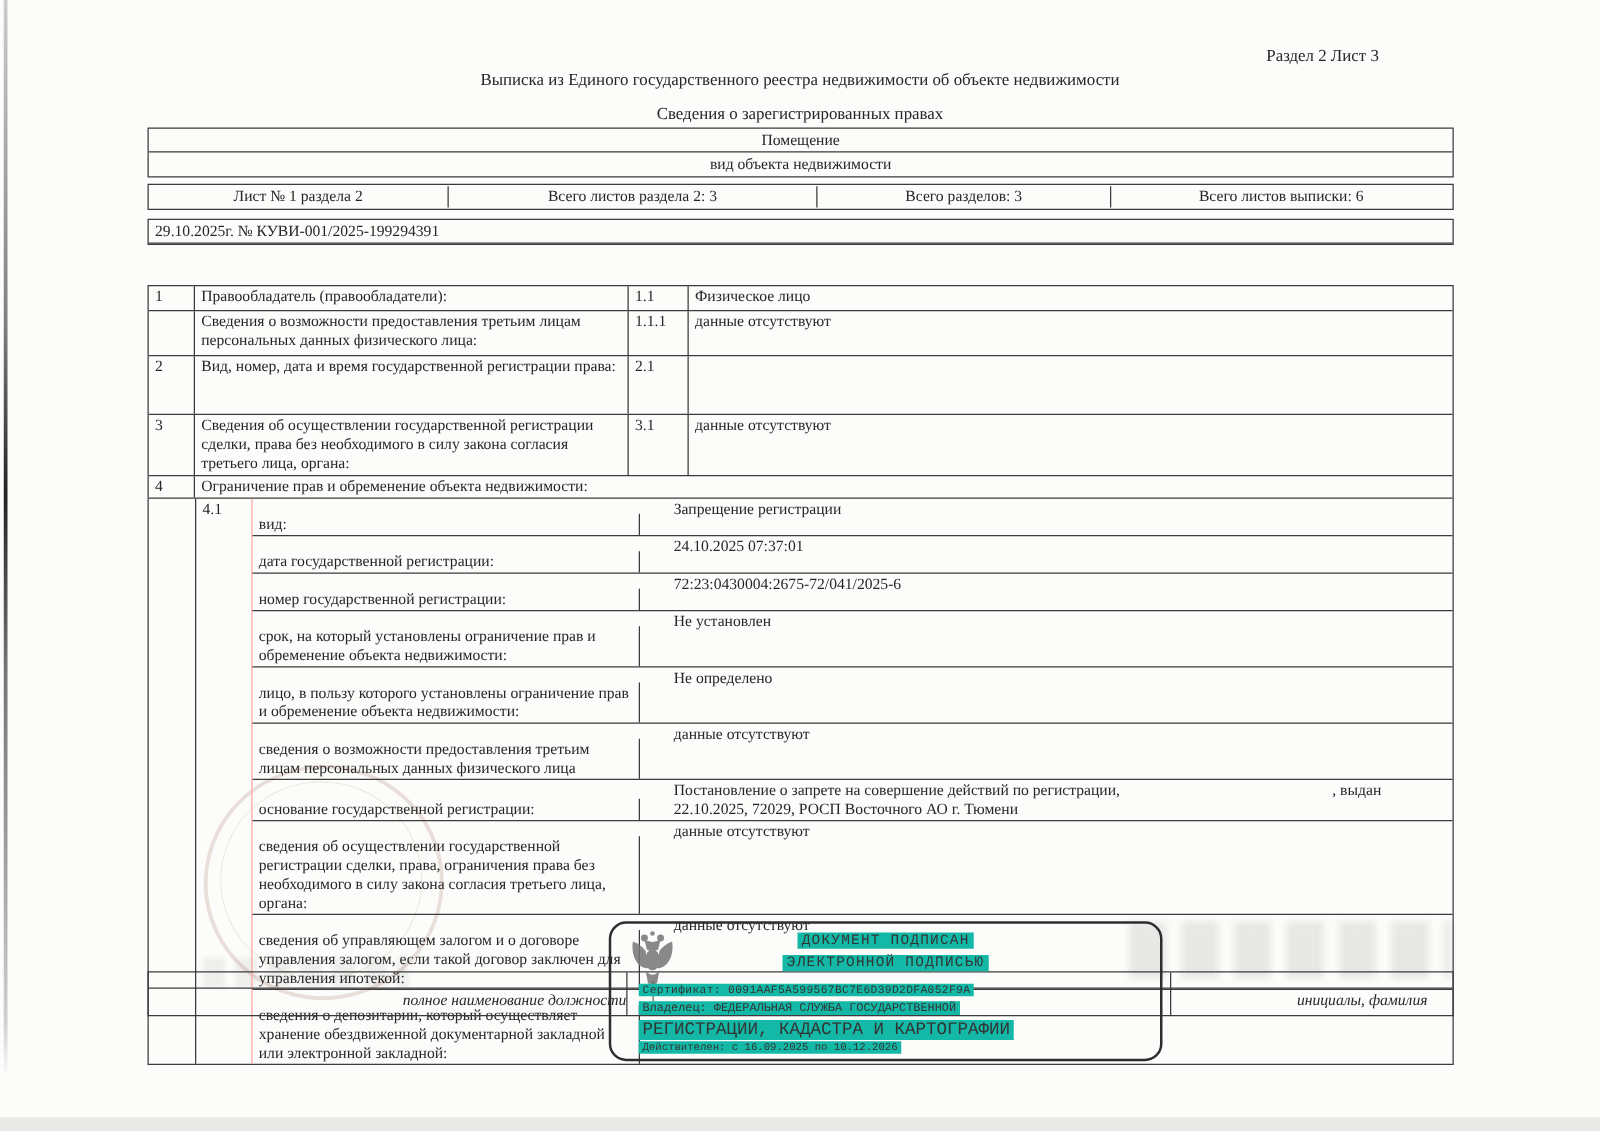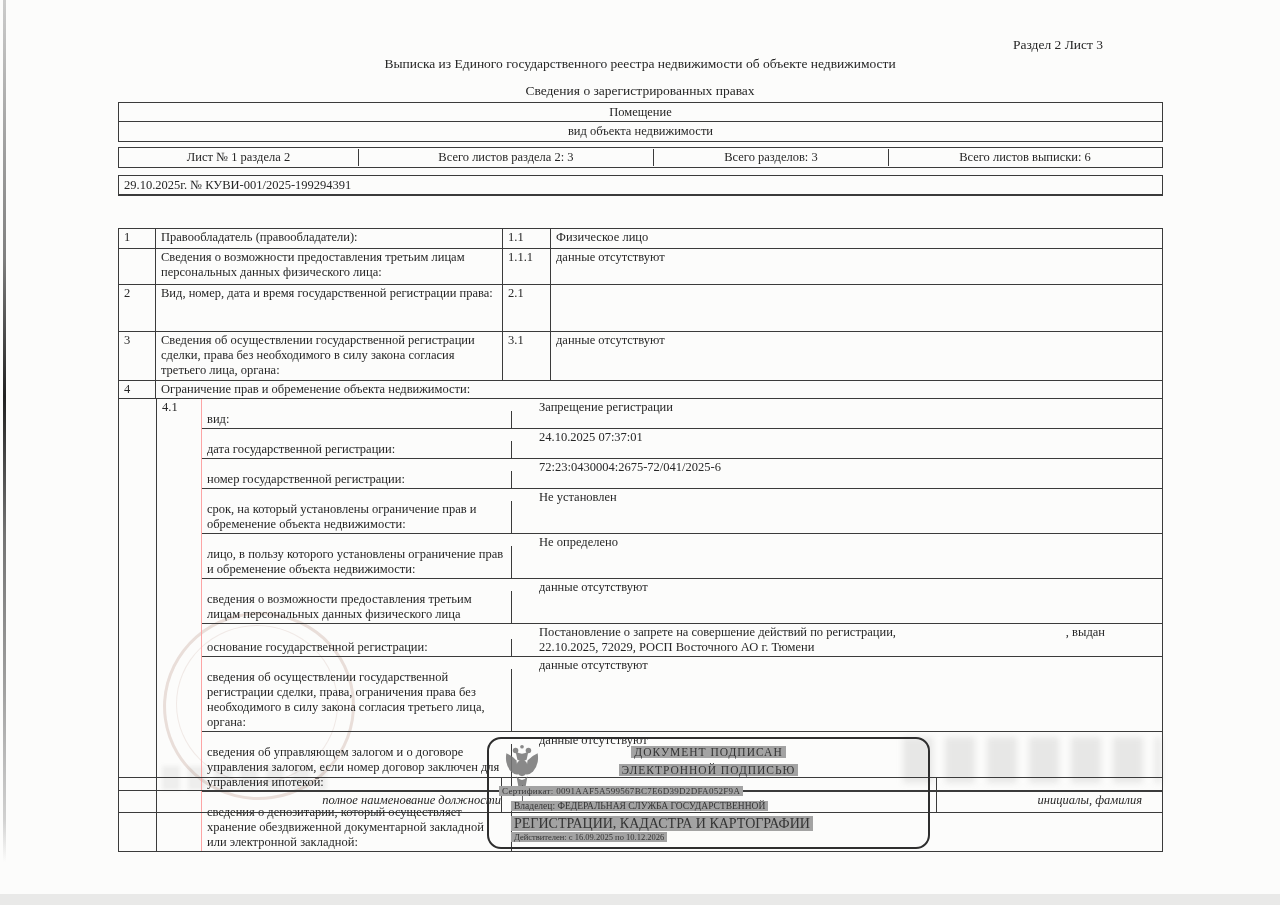--- a/index.html
+++ b/index.html
@@ -85,24 +85,24 @@
   .footer-table{left:118px;top:777px;width:1045px;height:36px;border:1px solid #3b3b3b;box-sizing:border-box;}
   .footer-table .hline{position:absolute;left:0;right:0;top:12px;height:1px;background:#3b3b3b;}
   .footer-table .vline1{position:absolute;left:382px;top:0;bottom:0;width:1px;background:#3b3b3b;}
   .footer-table .vline2{position:absolute;left:817px;top:0;bottom:0;width:1px;background:#3b3b3b;}
   .footer-label{position:absolute;top:15px;font-size:12.5px;text-align:right;line-height:15px;font-style:italic;}
   .f-left{left:0;width:382px;}
   .f-right{left:795px;width:228px;}
   
   .stamp{left:487px;top:737px;width:443px;height:112px;border:2px solid #2e2e2e;border-radius:14px;box-sizing:border-box;z-index:5;}
   .stamp .ln{position:absolute;white-space:nowrap;color:#333;}
-  .stamp .ln span{background:#a3a3a3;padding:0 3px;}
+  .stamp .ln span{background:#14b8a6;padding:0 3px;font-family:Liberation Mono, monospace;}
   .sh1{left:0;width:100%;text-align:center;top:7px;font-size:11.5px;letter-spacing:1px;}
   .sh2{left:0;width:100%;text-align:center;top:25px;font-size:11.5px;letter-spacing:1px;}
-  .scert{left:10px;top:47px;font-size:9px;letter-spacing:.3px;}
+  .scert{left:22px;top:47px;font-size:9px;letter-spacing:.3px;}
   .sown1{left:22px;top:62px;font-size:9.5px;}
   .sown2{left:22px;top:77px;font-size:14px;}
   .svalid{left:22px;top:93px;font-size:8.5px;}
   .eagle{position:absolute;left:14px;top:5px;}
   .eagle-pole{position:absolute;left:33px;top:46px;width:1px;height:16px;background:#666;}
 </style>
 </head>
 <body>
 
 <div class="abs scan-edge" data-name="scan-edge-line"></div>
@@ -226,21 +226,21 @@
             <div class="vline" data-name="row-value-line">22.10.2025, 72029, РОСП Восточного АО г. Тюмени</div>
           </div>
         </div>
         <div class="srow" data-name="restriction-row">
           <div class="cell s-label" data-name="row-label">сведения об осуществлении государственной регистрации сделки, права, ограничения права без необходимого в силу закона согласия третьего лица, органа:</div>
           <div class="cell s-val" data-name="row-value">
             <div class="vline" data-name="row-value-line">данные отсутствуют</div>
           </div>
         </div>
         <div class="srow" data-name="restriction-row">
-          <div class="cell s-label" data-name="row-label">сведения об управляющем залогом и о договоре управления залогом, если номер договор заключен для управления ипотекой:</div>
+          <div class="cell s-label" data-name="row-label">сведения об управляющем залогом и о договоре управления залогом, если такой договор заключен для управления ипотекой:</div>
           <div class="cell s-val" data-name="row-value">
             <div class="vline" data-name="row-value-line">данные отсутствуют</div>
           </div>
         </div>
         <div class="srow" data-name="restriction-row">
           <div class="cell s-label" data-name="row-label">сведения о депозитарии, который осуществляет хранение обездвиженной документарной закладной или электронной закладной:</div>
           <div class="cell s-val" data-name="row-value"></div>
         </div>
       </div>
   </div>

